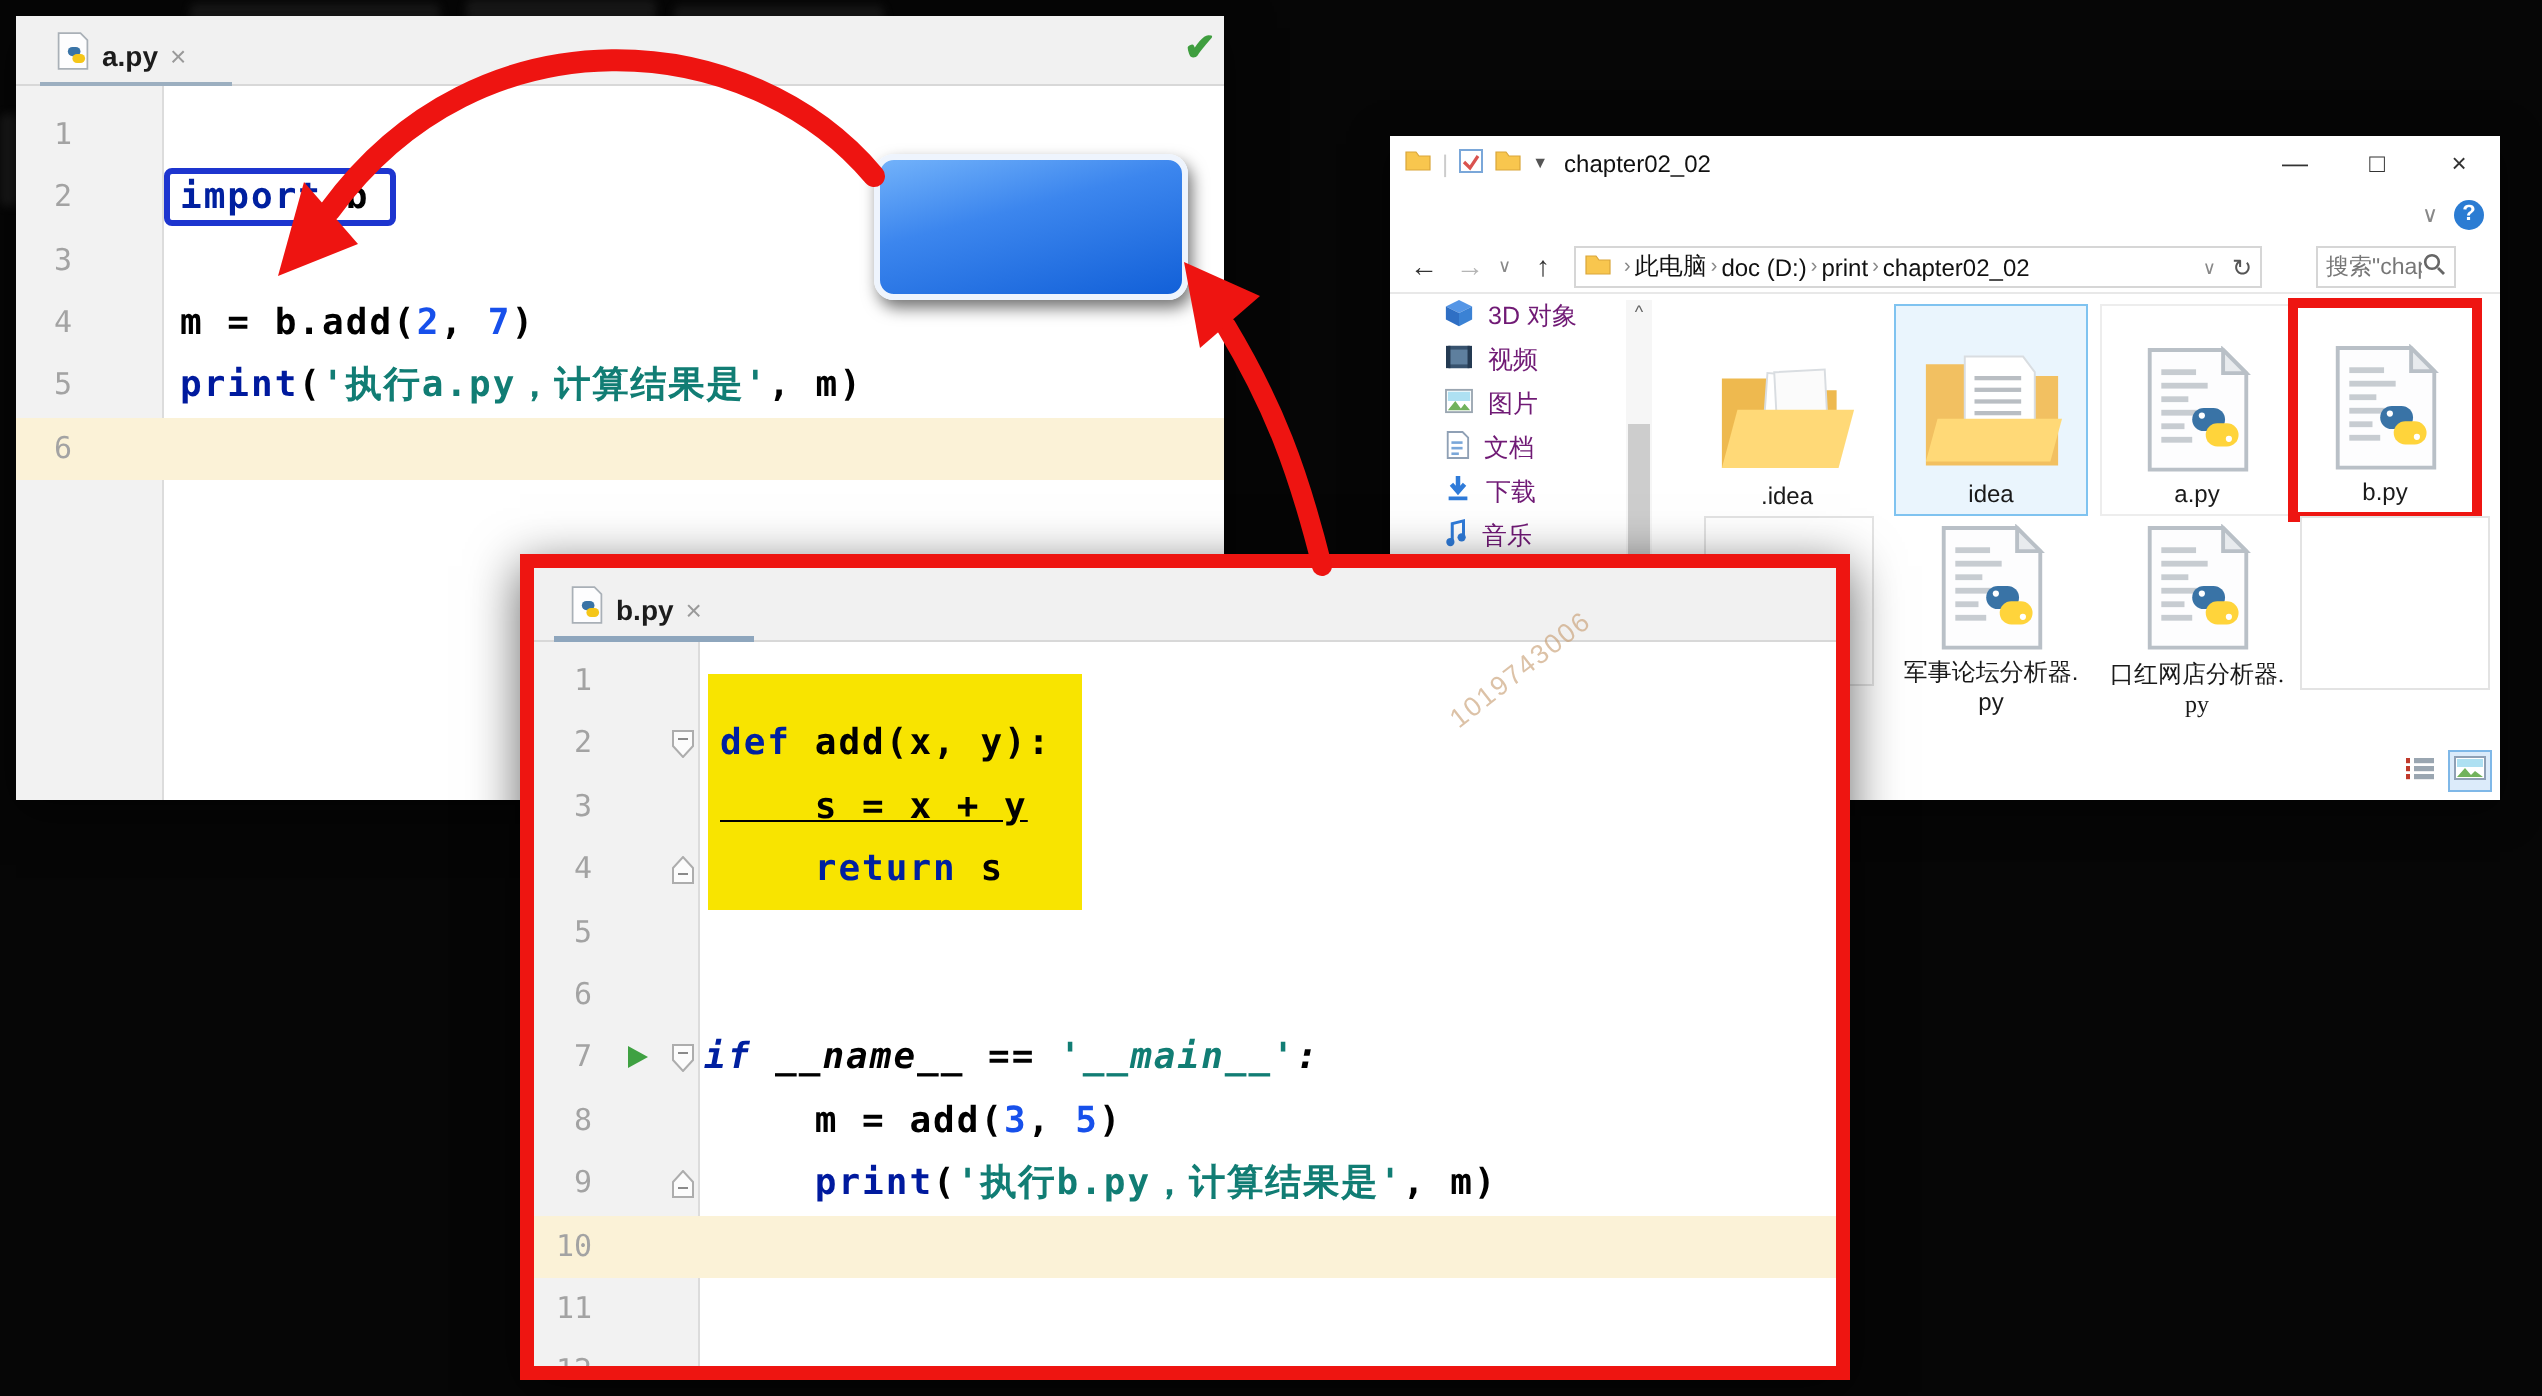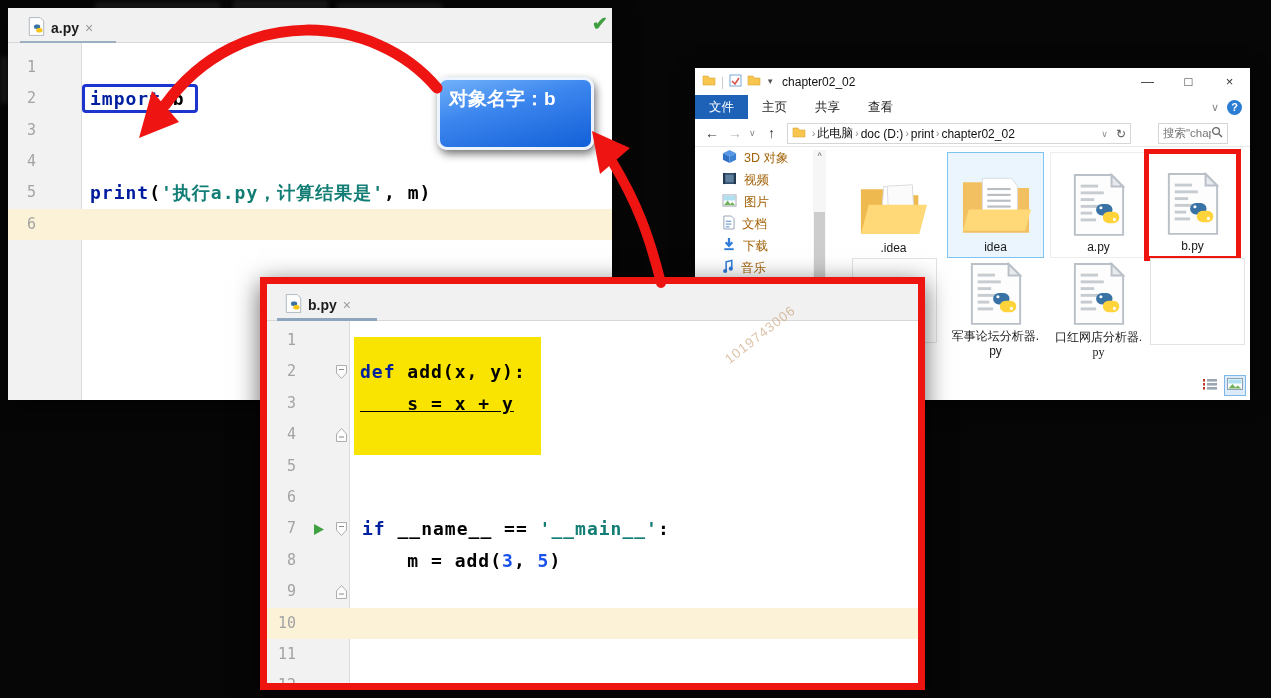--- a/index.html
+++ b/index.html
@@ -66,21 +66,21 @@
   .nav-glyph { position:absolute; top:0; height:28px; display:flex; align-items:center; font-size:14px; }
   .addr-field { position:absolute; left:92px; top:4px; width:344px; height:21px; border:1px solid #d6d6d6;
                 background:#fff; display:flex; align-items:center; padding:0 4px; gap:4px; }
   .crumb { font-size:12px; color:#111; white-space:nowrap; }
   .crumb-sep { color:#888; font-size:10px; padding:0 2px; }
   .search-field { position:absolute; left:463px; top:4px; width:70px; height:21px; border:1px solid #d6d6d6;
                   display:flex; align-items:center; justify-content:space-between; padding:0 4px; }
   .search-ph { font-size:11.5px; color:#777; white-space:nowrap; overflow:hidden; }
 
   .sidebar-item { position:absolute; left:27px; display:flex; align-items:center; gap:7px; height:20px; }
-  .sidebar-label { font-size:12.5px; color:#a16207; white-space:nowrap; }
+  .sidebar-label { font-size:12.5px; color:#701a75; white-space:nowrap; }
   .scrollbar { position:absolute; left:118px; top:82px; width:13px; height:250px; background:#f6f6f6; }
   .scroll-up { text-align:center; color:#666; font-size:9px; line-height:12px; }
   .scroll-thumb { position:absolute; left:1px; width:11px; background:#cdcdcd; }
 
   .file-item { position:absolute; display:flex; flex-direction:column; align-items:center; background:#fff; }
   .file-label { font-size:12px; color:#1a1a1a; text-align:center; line-height:15px; }
   .empty-box { position:absolute; background:#fff; border:1px solid #e3e3e3; }
 
   .view-toggles { position:absolute; right:4px; bottom:4px; display:flex; gap:4px; align-items:center; }
   .view-btn { padding:2px; }
@@ -122,20 +122,21 @@
       <div class="gutter-bg" style="width: 74px;"></div>
       <div class="cur-line" style="top: 165.5px; height: 31.3px;"></div>
       <div class="num-cell" style="left: 0px; top: 9px; width: 28px; line-height: 31.3px;">1</div>
       <div class="code-row" style="left: 82px; top: 9px; line-height: 31.3px; height: 31.3px;"></div>
       <div class="num-cell" style="left: 0px; top: 40.3px; width: 28px; line-height: 31.3px;">2</div>
       <div class="code-row" style="left: 82px; top: 40.3px; line-height: 31.3px; height: 31.3px;"><span class="tk-kw">import</span><span class="tk-plain"> b</span></div>
       <div class="import-box" style="left: 74px; top: 41.3px; width: 116px; height: 28.3px;"></div>
       <div class="num-cell" style="left: 0px; top: 71.6px; width: 28px; line-height: 31.3px;">3</div>
       <div class="code-row" style="left: 82px; top: 71.6px; line-height: 31.3px; height: 31.3px;"></div>
       <div class="num-cell" style="left: 0px; top: 102.9px; width: 28px; line-height: 31.3px;">4</div>
+      <div class="code-row" style="left: 82px; top: 102.9px; line-height: 31.3px; height: 31.3px;"><span class="tk-plain">m = b.add(</span><span class="tk-num">2</span><span class="tk-plain">, </span><span class="tk-num">7</span><span class="tk-plain">)</span></div>
       <div class="num-cell" style="left: 0px; top: 134.2px; width: 28px; line-height: 31.3px;">5</div>
       <div class="code-row" style="left: 82px; top: 134.2px; line-height: 31.3px; height: 31.3px;"><span class="tk-bi">print</span><span class="tk-plain">(</span><span class="tk-str">'执行a.py，计算结果是'</span><span class="tk-plain">, m)</span></div>
       <div class="num-cell" style="left: 0px; top: 165.5px; width: 28px; line-height: 31.3px;">6</div>
       <div class="code-row" style="left: 82px; top: 165.5px; line-height: 31.3px; height: 31.3px;"></div>
     </div>
   <div class="green-check" style="left:584px; top:4px;">✔</div>
 </div>
 
 <div id="explorer">
   <div class="titlebar">
@@ -152,28 +153,20 @@
   <path d="M1 2 h5 l1.5 2 H13 v7 H1 z" fill="#f8c64e" stroke="#d9a63a" stroke-width=".6"></path>
           </svg></span>
       <span style="font-size:8px;color:#555;">▼</span>
     </div>
     <span class="title-text">chapter02_02</span>
     <div class="win-controls">
       <div class="win-btn">—</div>
       <div class="win-btn">□</div>
       <div class="win-btn">×</div>
     </div>
-  </div>
-  <div class="ribbon">
-    <div class="ribbon-file">文件</div>
-    <div id="ribbon-tabs" style="display:flex;">
-        <div class="ribbon-tab">主页</div>
-        <div class="ribbon-tab">共享</div>
-        <div class="ribbon-tab">查看</div>
-      </div>
   </div>
   <div class="ribbon-right">
     <span style="color:#888;font-size:11px;">∨</span>
     <span class="help-circle">?</span>
   </div>
   <div class="addrbar">
     <span class="nav-glyph" style="left:10px;color:#333;">←</span>
     <span class="nav-glyph" style="left:33px;color:#b5b5b5;">→</span>
     <span class="nav-glyph" style="left:54px;color:#888;font-size:9px;">∨</span>
     <span class="nav-glyph" style="left:73px;color:#333;">↑</span>
@@ -422,57 +415,58 @@
       <div class="code-row" style="left: 93px; top: 4px; line-height: 31.4px; height: 31.4px;"></div>
       <div class="num-cell" style="left: 0px; top: 35.4px; width: 29px; line-height: 31.4px;">2</div>
       <div class="code-row" style="left: 93px; top: 35.4px; line-height: 31.4px; height: 31.4px;"><span class="tk-kw">def</span><span class="tk-plain"> add(x, y):</span></div>
       <span class="fold-marker" style="left: 69px; top: 44.1px;"><svg width="11" height="14" viewBox="0 0 11 14">
           <polygon points="0.5,0.5 10.5,0.5 10.5,8 5.5,13.5 0.5,8" fill="#fcfcfc" stroke="#adadad"></polygon>
           <line x1="3" y1="4.5" x2="8" y2="4.5" stroke="#8a8a8a"></line>
         </svg></span>
       <div class="num-cell" style="left: 0px; top: 66.8px; width: 29px; line-height: 31.4px;">3</div>
       <div class="code-row" style="left: 93px; top: 66.8px; line-height: 31.4px; height: 31.4px; text-decoration: underline;"><span class="tk-plain">    s = x + y</span></div>
       <div class="num-cell" style="left: 0px; top: 98.2px; width: 29px; line-height: 31.4px;">4</div>
+      <div class="code-row" style="left: 93px; top: 98.2px; line-height: 31.4px; height: 31.4px;"><span class="tk-plain">    </span><span class="tk-kw">return</span><span class="tk-plain"> s</span></div>
       <span class="fold-marker" style="left: 69px; top: 106.9px;"><svg width="11" height="14" viewBox="0 0 11 14">
           <polygon points="0.5,6 5.5,0.5 10.5,6 10.5,13.5 0.5,13.5" fill="#fcfcfc" stroke="#adadad"></polygon>
           <line x1="3" y1="9" x2="8" y2="9" stroke="#8a8a8a"></line>
         </svg></span>
       <div class="num-cell" style="left: 0px; top: 129.6px; width: 29px; line-height: 31.4px;">5</div>
       <div class="code-row" style="left: 93px; top: 129.6px; line-height: 31.4px; height: 31.4px;"></div>
       <div class="num-cell" style="left: 0px; top: 161px; width: 29px; line-height: 31.4px;">6</div>
       <div class="code-row" style="left: 93px; top: 161px; line-height: 31.4px; height: 31.4px;"></div>
       <div class="num-cell" style="left: 0px; top: 192.4px; width: 29px; line-height: 31.4px;">7</div>
-      <div class="code-row" style="left: 95px; top: 192.4px; line-height: 31.4px; height: 31.4px;"><span class="tk-kw">if</span><span class="tk-plain"> __name__ == </span><span class="tk-str">'__main__'</span><span class="tk-plain">:</span></div>
+      <div class="code-row" style="left: 85px; top: 192.4px; line-height: 31.4px; height: 31.4px; font-style: italic;"><span class="tk-kw">if</span><span class="tk-plain"> __name__ == </span><span class="tk-str">'__main__'</span><span class="tk-plain">:</span></div>
       <span class="fold-marker" style="left: 69px; top: 201.1px;"><svg width="11" height="14" viewBox="0 0 11 14">
           <polygon points="0.5,0.5 10.5,0.5 10.5,8 5.5,13.5 0.5,8" fill="#fcfcfc" stroke="#adadad"></polygon>
           <line x1="3" y1="4.5" x2="8" y2="4.5" stroke="#8a8a8a"></line>
         </svg></span>
       <span class="play-marker" style="left: 46px; top: 201.1px;"><svg width="12" height="13" viewBox="0 0 12 13">
           <polygon points="1,1 11,6.5 1,12" fill="#3fa142"></polygon>
         </svg></span>
       <div class="num-cell" style="left: 0px; top: 223.8px; width: 29px; line-height: 31.4px;">8</div>
       <div class="code-row" style="left: 93px; top: 223.8px; line-height: 31.4px; height: 31.4px;"><span class="tk-plain">    m = add(</span><span class="tk-num">3</span><span class="tk-plain">, </span><span class="tk-num">5</span><span class="tk-plain">)</span></div>
       <div class="num-cell" style="left: 0px; top: 255.2px; width: 29px; line-height: 31.4px;">9</div>
+      <div class="code-row" style="left: 93px; top: 255.2px; line-height: 31.4px; height: 31.4px;"><span class="tk-plain">    </span><span class="tk-bi">print</span><span class="tk-plain">(</span><span class="tk-str">'执行b.py，计算结果是'</span><span class="tk-plain">, m)</span></div>
       <span class="fold-marker" style="left: 69px; top: 263.9px;"><svg width="11" height="14" viewBox="0 0 11 14">
           <polygon points="0.5,6 5.5,0.5 10.5,6 10.5,13.5 0.5,13.5" fill="#fcfcfc" stroke="#adadad"></polygon>
           <line x1="3" y1="9" x2="8" y2="9" stroke="#8a8a8a"></line>
         </svg></span>
       <div class="num-cell" style="left: 0px; top: 286.6px; width: 29px; line-height: 31.4px;">10</div>
       <div class="code-row" style="left: 93px; top: 286.6px; line-height: 31.4px; height: 31.4px;"></div>
       <div class="num-cell" style="left: 0px; top: 318px; width: 29px; line-height: 31.4px;">11</div>
       <div class="code-row" style="left: 93px; top: 318px; line-height: 31.4px; height: 31.4px;"></div>
       <div class="num-cell" style="left: 0px; top: 349.4px; width: 29px; line-height: 31.4px;">12</div>
       <div class="code-row" style="left: 93px; top: 349.4px; line-height: 31.4px; height: 31.4px;"></div>
     </div>
 </div>
 
 <div class="watermark">1019743006</div>
 
 <div class="tooltip">
-  <div class="t1">对象名字：b</div>
 </div>
 
 <svg id="overlay" viewBox="0 0 1271 698">
   <path d="M 437 88 C 375 14, 240 2, 165 105" fill="none" stroke="#ee1411" stroke-width="11" stroke-linecap="round"></path>
   <polygon points="139,138 179,122 152,91" fill="#ee1411"></polygon>
   <path d="M 661 283 C 649 235, 637 203, 613 163" fill="none" stroke="#ee1411" stroke-width="10" stroke-linecap="round"></path>
   <polygon points="592,131 630,148 600,174" fill="#ee1411"></polygon>
 </svg>
 
 </body></html>

